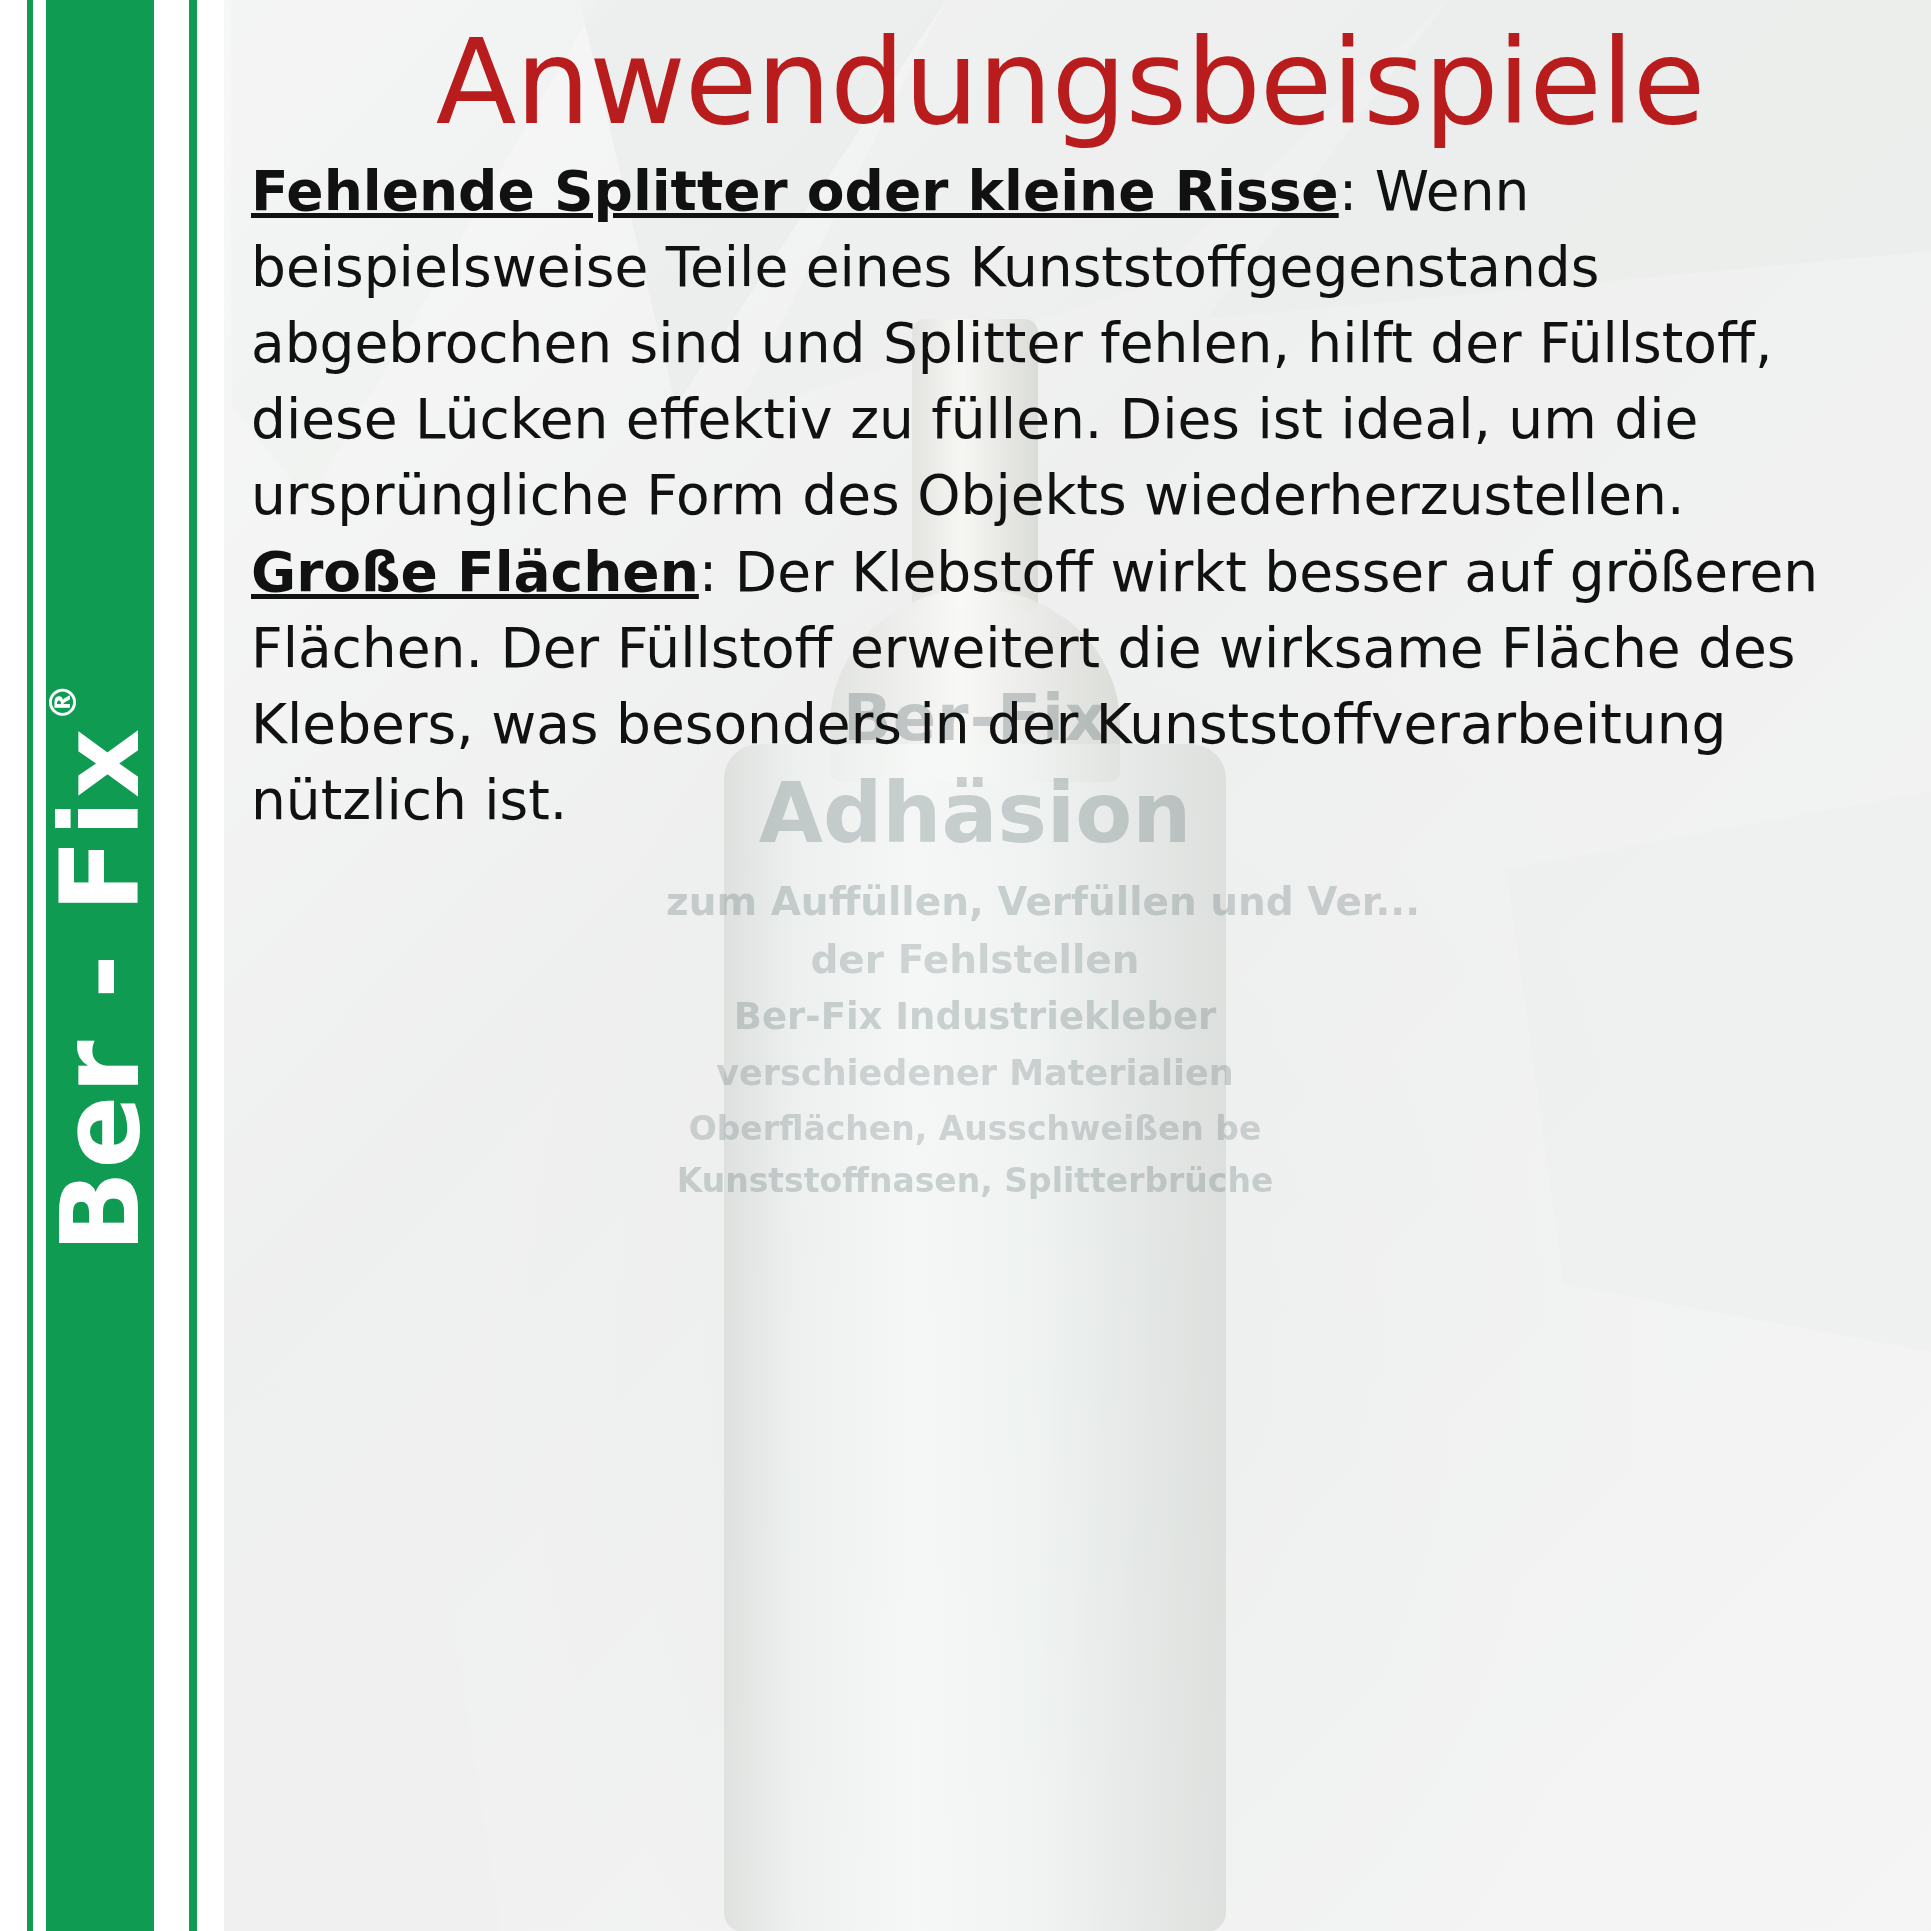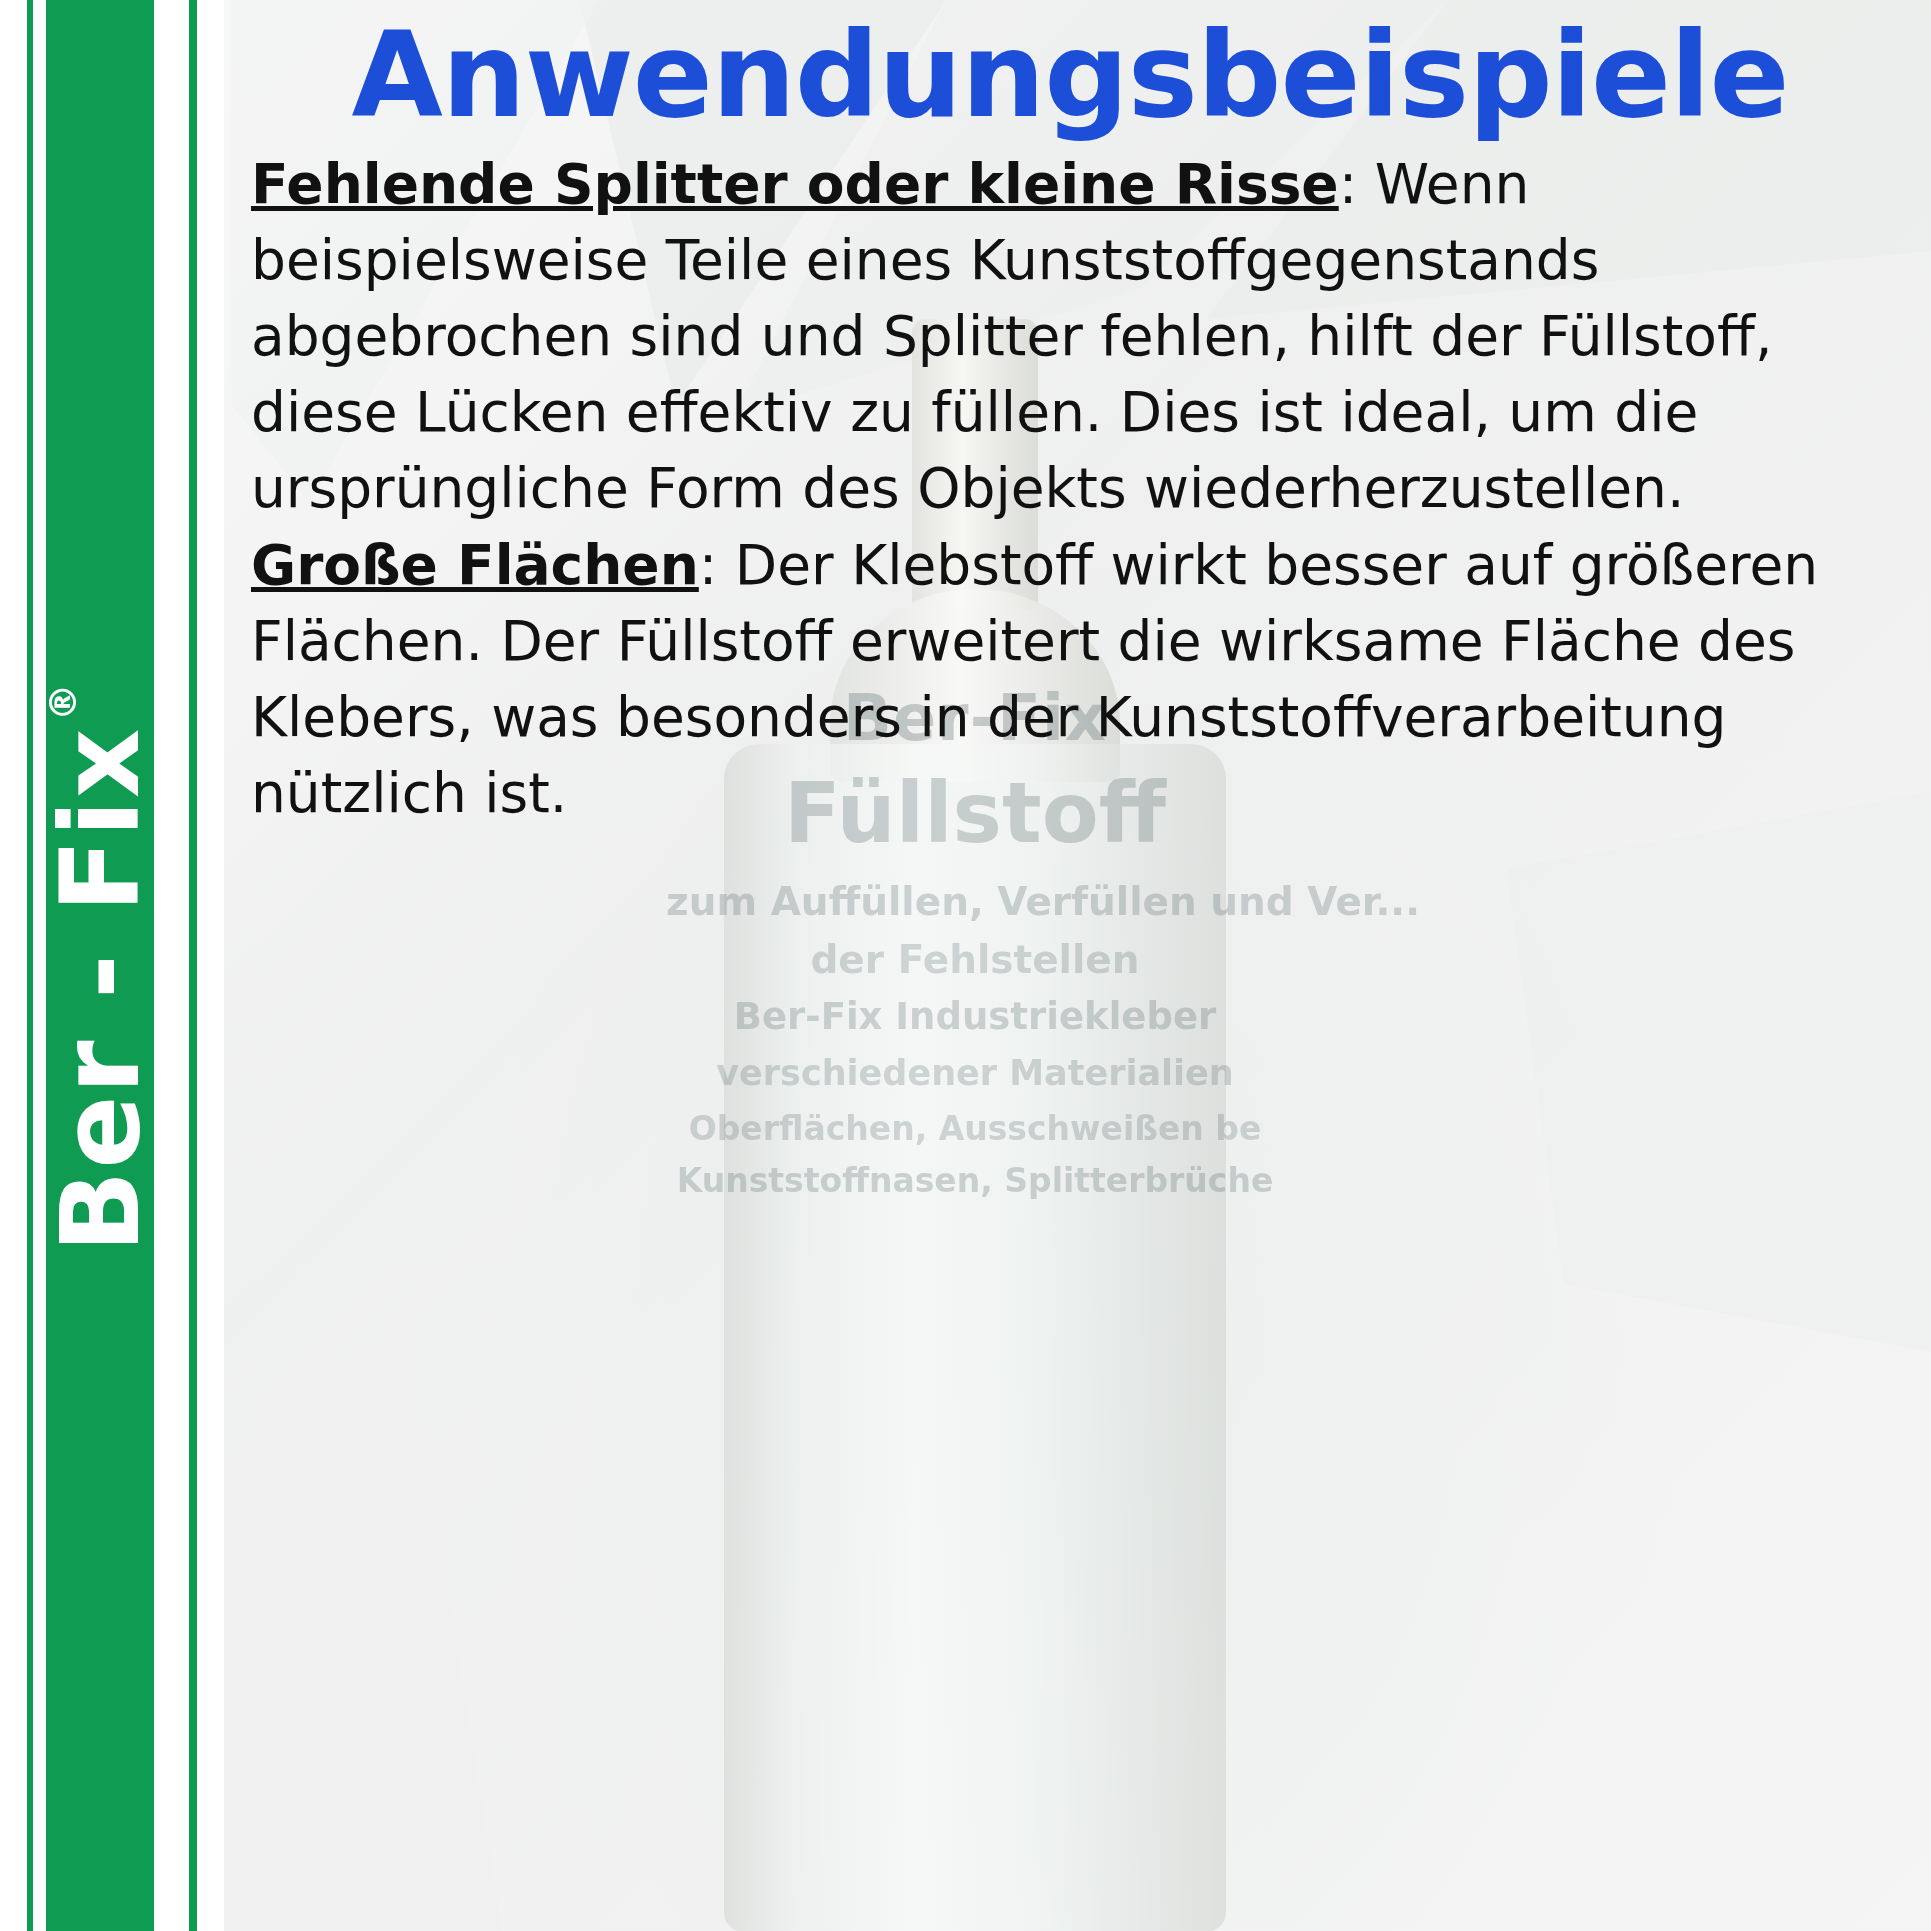--- a/index.html
+++ b/index.html
@@ -150,26 +150,26 @@
     left: 224px;
     top: 0;
     width: 1707px;
     height: 1931px;
     padding: 13.5px 42px 0 27px;
     z-index: 6;
   }
 
   .headline {
     font-size: 118px;
-    font-weight: 700;
-    color: #1d4ed8;
+    font-weight: 400;
+    color: #b91c1c;
     text-align: center;
     line-height: 1.05;
     letter-spacing: -1px;
-    margin-top: 0;
+    margin-top: 7px;
     margin-bottom: 9.7px;
     font-family: "DejaVu Sans", sans-serif;
   }
 
   .para {
     font-size: 55px;
     line-height: 1.38;
     color: #111111;
     text-align: left;
     margin-bottom: 1.9px;
@@ -194,21 +194,21 @@
     <polygon points="0,1560 420,1380 520,2000 0,2000" fill="#edefee" opacity="0.8"></polygon>
     <polygon points="1560,900 2000,820 2000,1400 1620,1330" fill="#eaecec" opacity="0.7"></polygon>
     <polygon points="240,0 620,0 320,520 240,420" fill="#eef0ef" opacity="0.8"></polygon>
   </svg>
 
   <div class="bottle">
     <div class="neck"></div>
     <div class="shoulder"></div>
     <div class="body"></div>
     <div class="bottle-text bt-brand">Ber-Fix</div>
-    <div class="bottle-text bt-title">Füllstoff</div>
+    <div class="bottle-text bt-title">Adhäsion</div>
     <div class="bottle-text bt-l1">zum Auffüllen, Verfüllen und Ver...</div>
     <div class="bottle-text bt-l3">Ber-Fix Industriekleber</div>
     <div class="bottle-text bt-l2">der Fehlstellen</div>
     <div class="bottle-text bt-l5">Oberflächen, Ausschweißen be</div>
     <div class="bottle-text bt-l4">verschiedener Materialien</div>
     <div class="bottle-text bt-l6">Kunststoffnasen, Splitterbrüche</div>
   </div>
 
   <div class="left-rail">
     <div class="rail-outer-line"></div>

